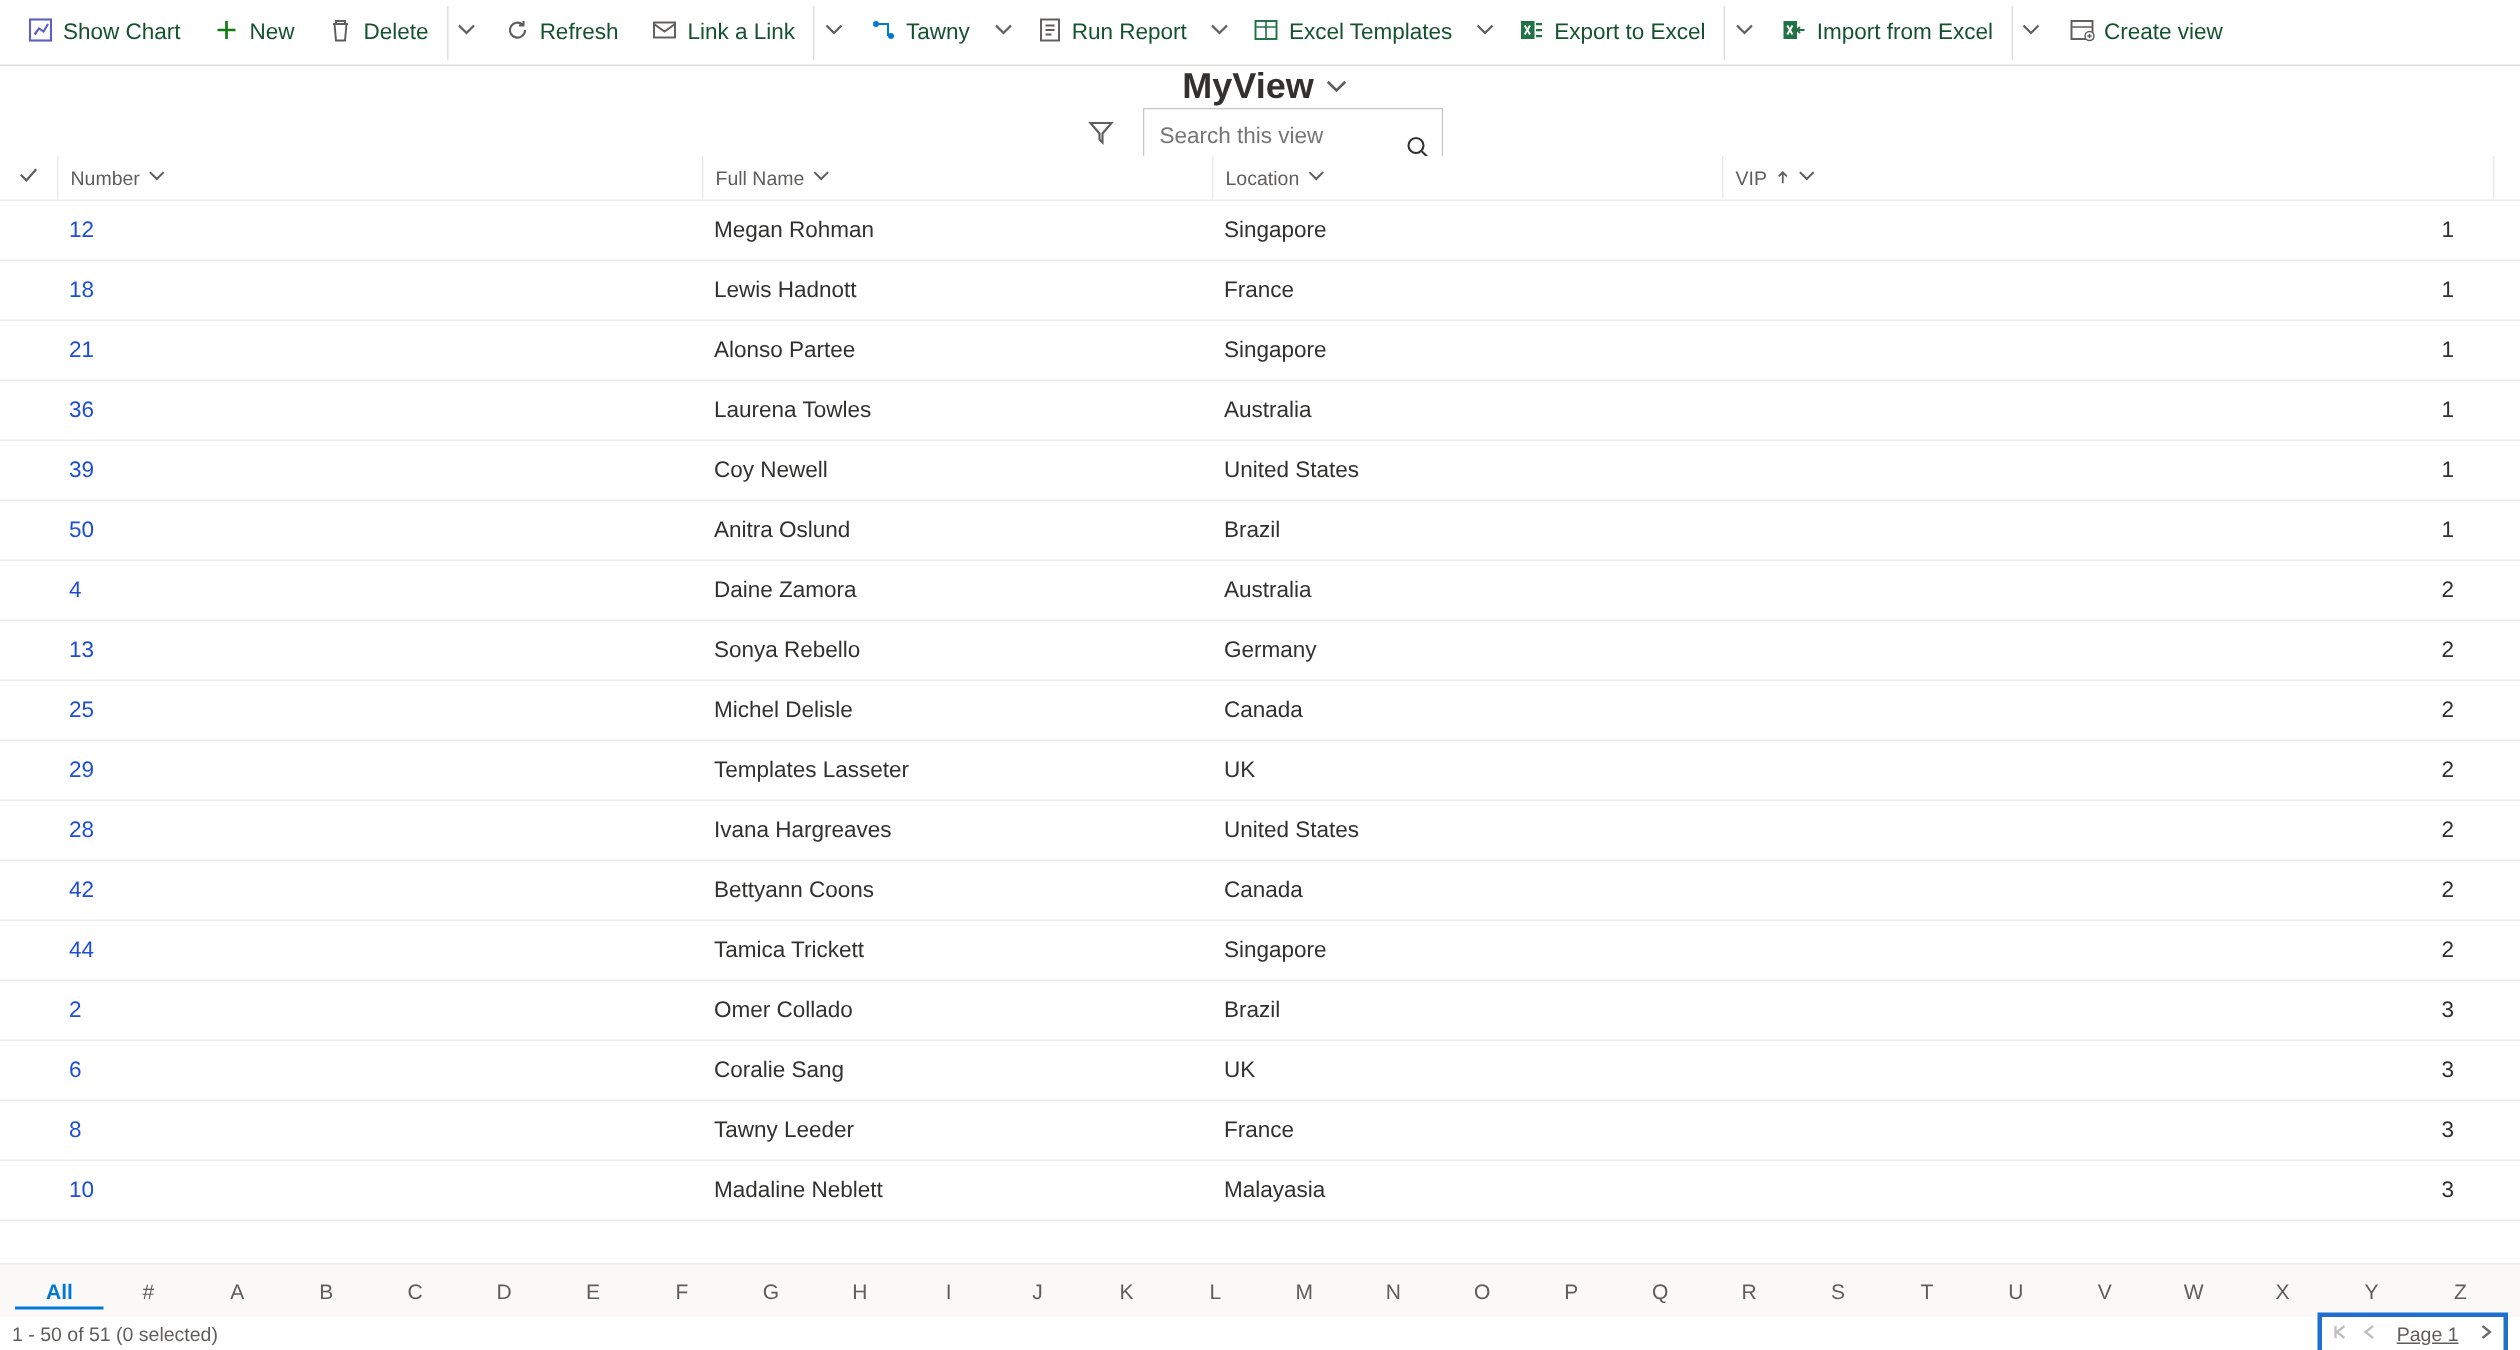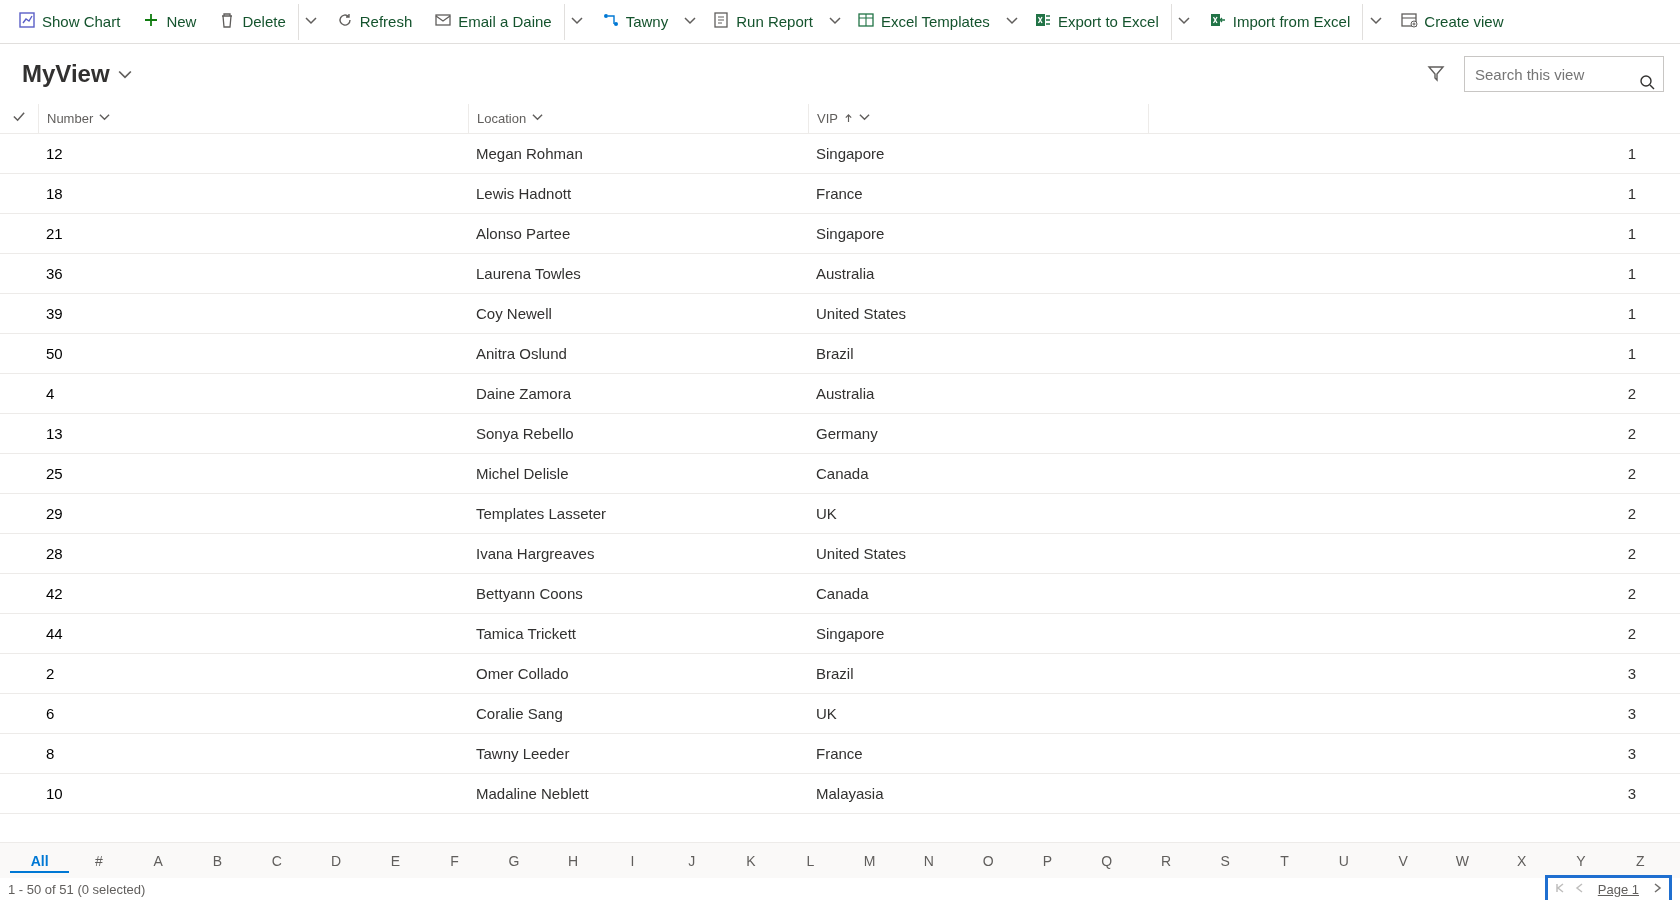--- a/index.html
+++ b/index.html
@@ -25,21 +25,21 @@
   .cmd-split svg { width: 12px; height:12px; }
   .cmd-caret {
     display:flex; align-items:center; justify-content:center;
     width: 20px; height:36px; cursor:pointer;
   }
   .cmd-caret svg { width: 12px; height:12px; }
 
   
   .viewhdr {
     display:flex; align-items:center; justify-content:space-between;
-    height: 60px; padding: 0 16px;
+    height: 60px; padding: 0 16px; flex-direction: column;
   }
   .viewname {
     display:flex; align-items:center; gap:8px; font-size:24px; font-weight:600;
     cursor:pointer; margin-left:6px;
   }
   .viewname svg { width:14px; height:14px; }
   .viewhdr-right { display:flex; align-items:center; gap:12px; }
   .filter-icon { width:32px; display:flex; justify-content:center; cursor:pointer; }
   .filter-icon svg { width:18px; height:18px; stroke:#605e5c; }
   .searchbox {
@@ -67,21 +67,21 @@
   }
   .grid-header .hcell {
     display:flex; align-items:center; gap:6px; padding:0 8px;
     border-left:1px solid #edebe9; height:100%; cursor:pointer;
   }
   .grid-header .hcell.first { border-left:none; justify-content:center; }
   .hcell svg { width:11px; height:11px; }
   .sort-asc svg.sort { width:9px; height:9px; }
   .grid-row { height:40px; }
   .cell { padding:0 8px; white-space:nowrap; overflow:hidden; text-overflow:ellipsis; }
-  .cell.num a { color:#000000; text-decoration:none; cursor:pointer; }
+  .cell.num a { color:#1d4ed8; text-decoration:none; cursor:pointer; }
   .cell.vip { text-align:right; padding-right:26px; }
   .grid-row .cell.check { display:flex; justify-content:center; }
   .grid-header .hcell.check svg { width:14px; height:14px; }
 
   
   .alpha {
     height:36px; background:#faf9f8; border-top:1px solid #edebe9;
     display:flex; align-items:center; padding:16px 10px;
   }
   .alpha .aitem {
@@ -167,21 +167,21 @@
     <span>Refresh</span>
   </div>
 
   <div class="cmdbtn">
     <span>
       <svg viewBox="0 0 18 18">
           <rect x="2" y="4" width="14" height="10" fill="none" stroke="#605e5c" stroke-width="1.3"></rect>
           <path d="M2 5 L9 10 L16 5" fill="none" stroke="#605e5c" stroke-width="1.3"></path>
         </svg>
     </span>
-    <span>Email a Daine</span>
+    <span>Link a Link</span>
   </div>
   <div class="cmd-split">
     <span><svg viewBox="0 0 12 12">
           <use href="#i-chevron"></use>
         </svg></span>
   </div>
 
   <div class="cmdbtn">
     <span>
       <svg viewBox="0 0 18 18">
@@ -303,20 +303,26 @@
 <div class="grid-wrap">
   <div class="grid-scroll">
     <div class="grid-header">
       <div class="hcell first check">
         <span><svg viewBox="0 0 15 15">
               <use href="#i-check"></use>
             </svg></span>
       </div>
       <div class="hcell">
         <span>Number</span>
+        <span><svg viewBox="0 0 12 12">
+              <use href="#i-chevron"></use>
+            </svg></span>
+      </div>
+      <div class="hcell">
+        <span>Full Name</span>
         <span><svg viewBox="0 0 12 12">
               <use href="#i-chevron"></use>
             </svg></span>
       </div>
       <div class="hcell">
         <span>Location</span>
         <span><svg viewBox="0 0 12 12">
               <use href="#i-chevron"></use>
             </svg></span>
       </div>

